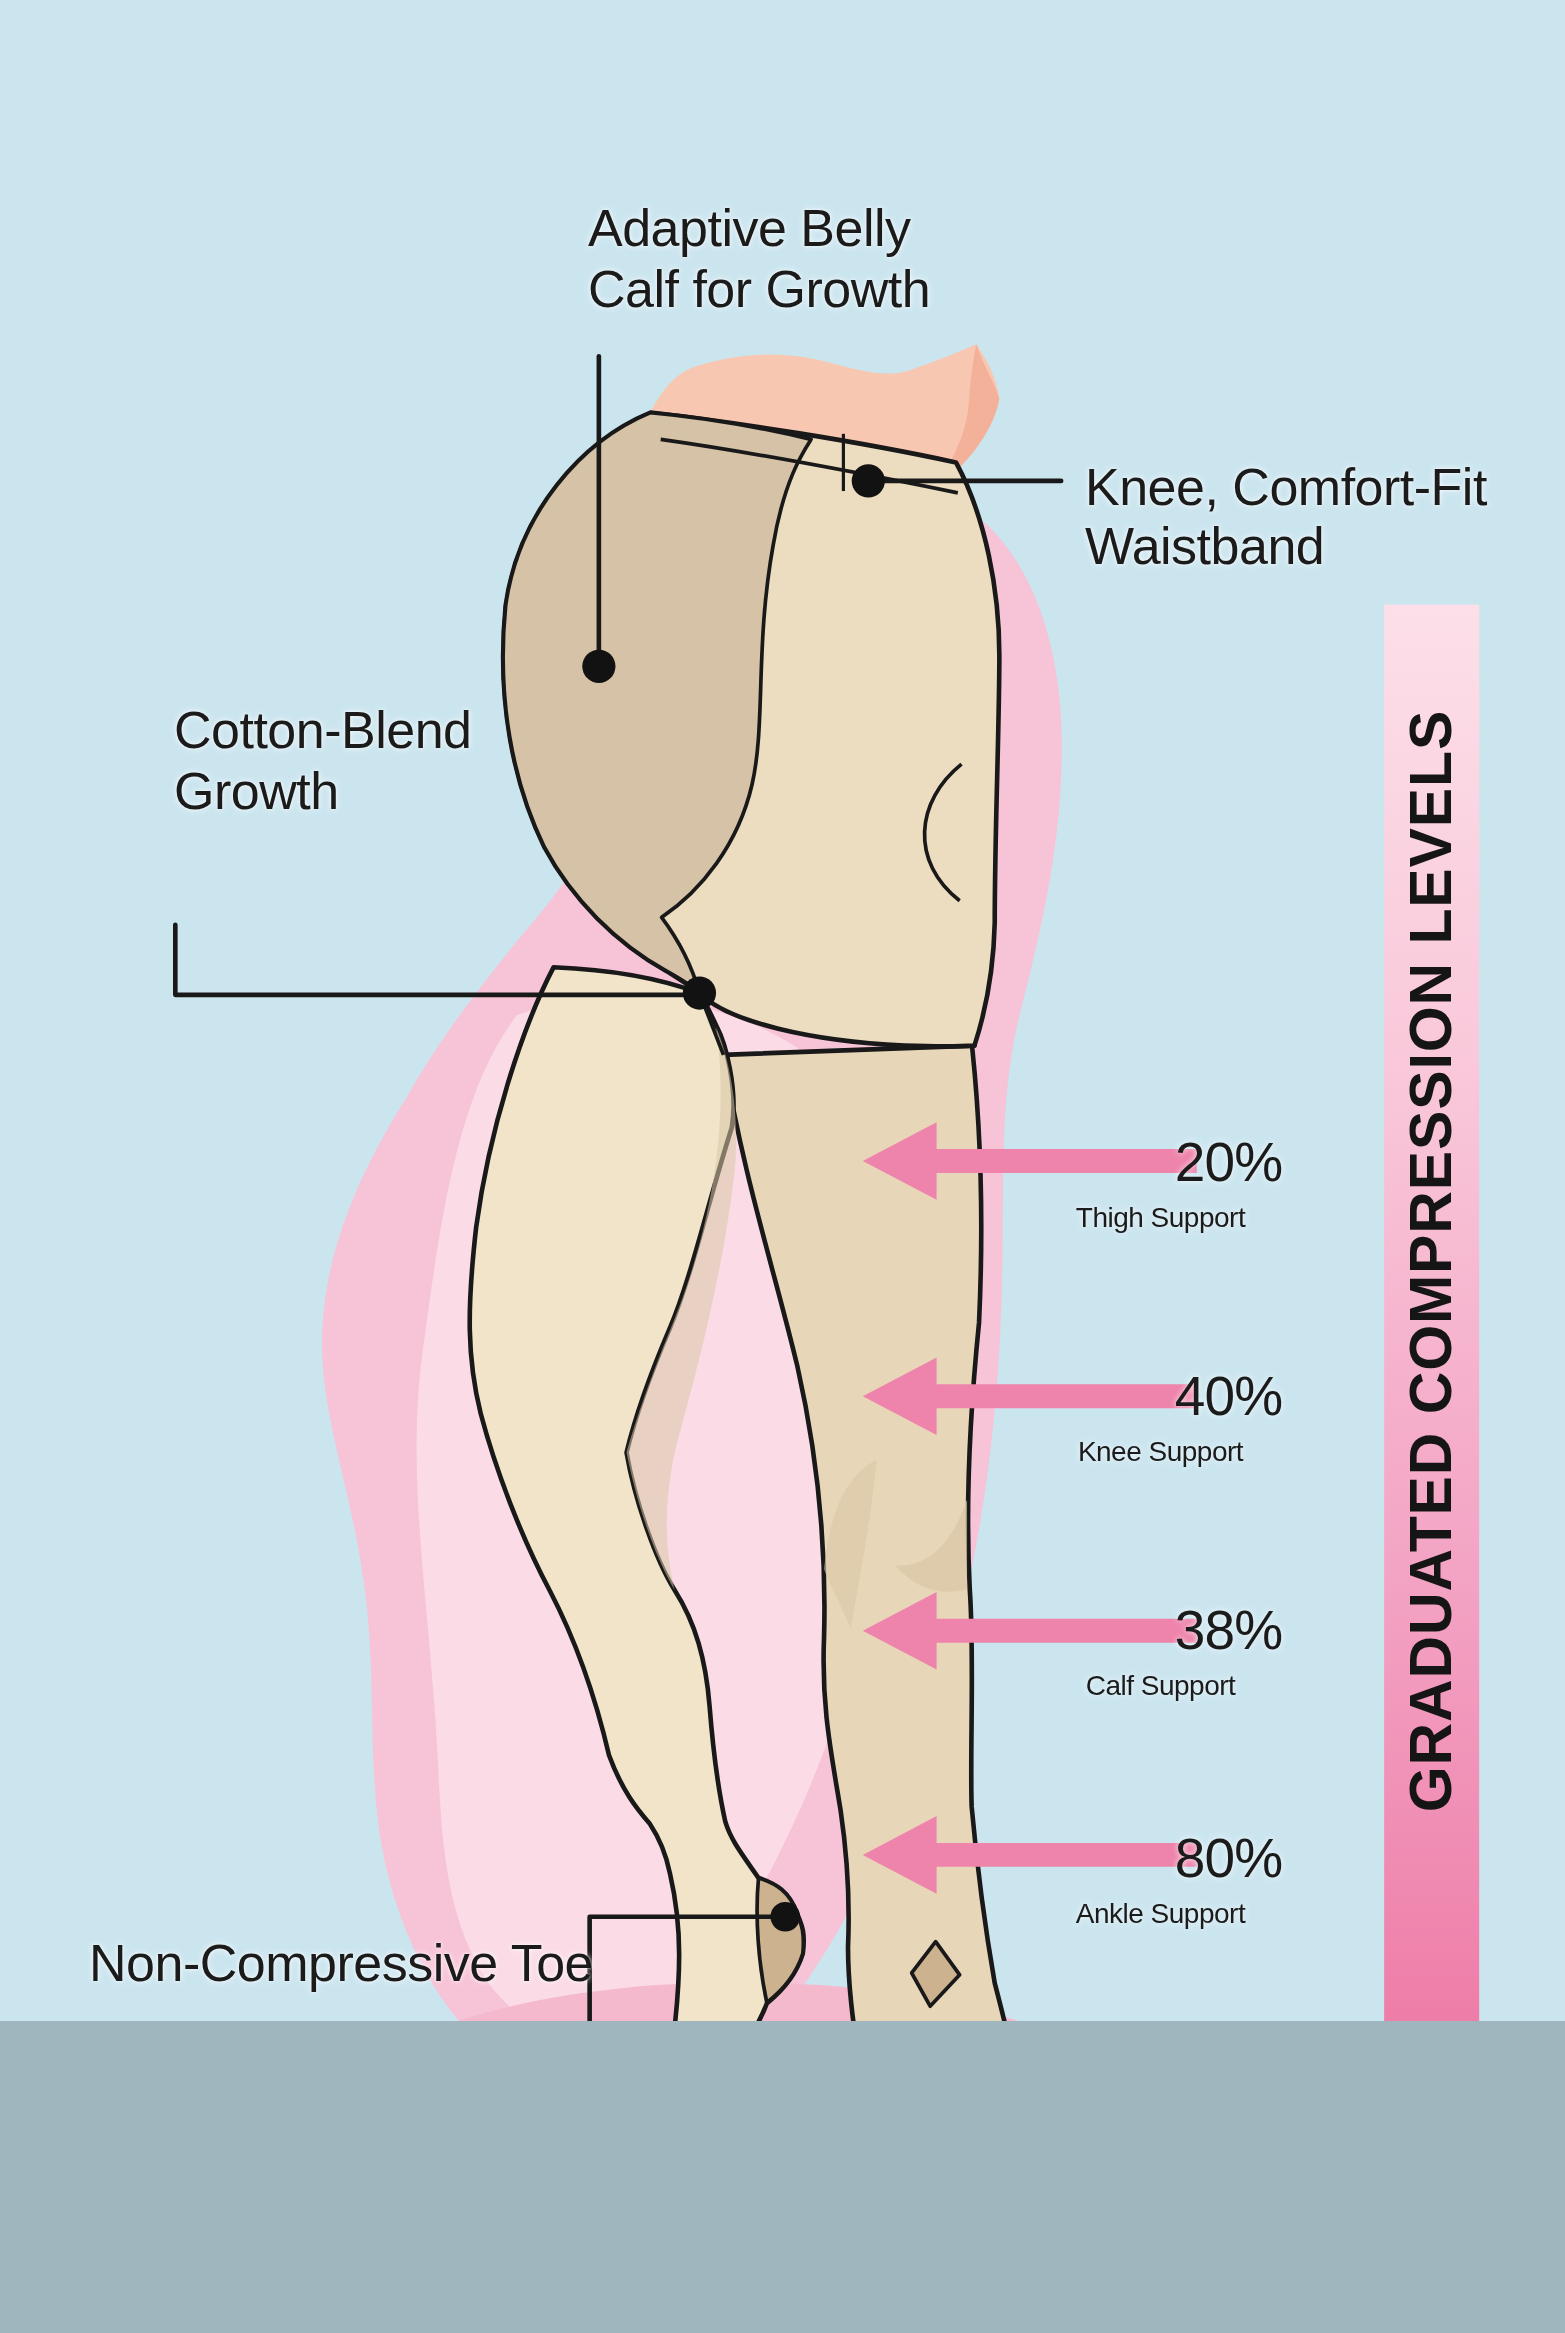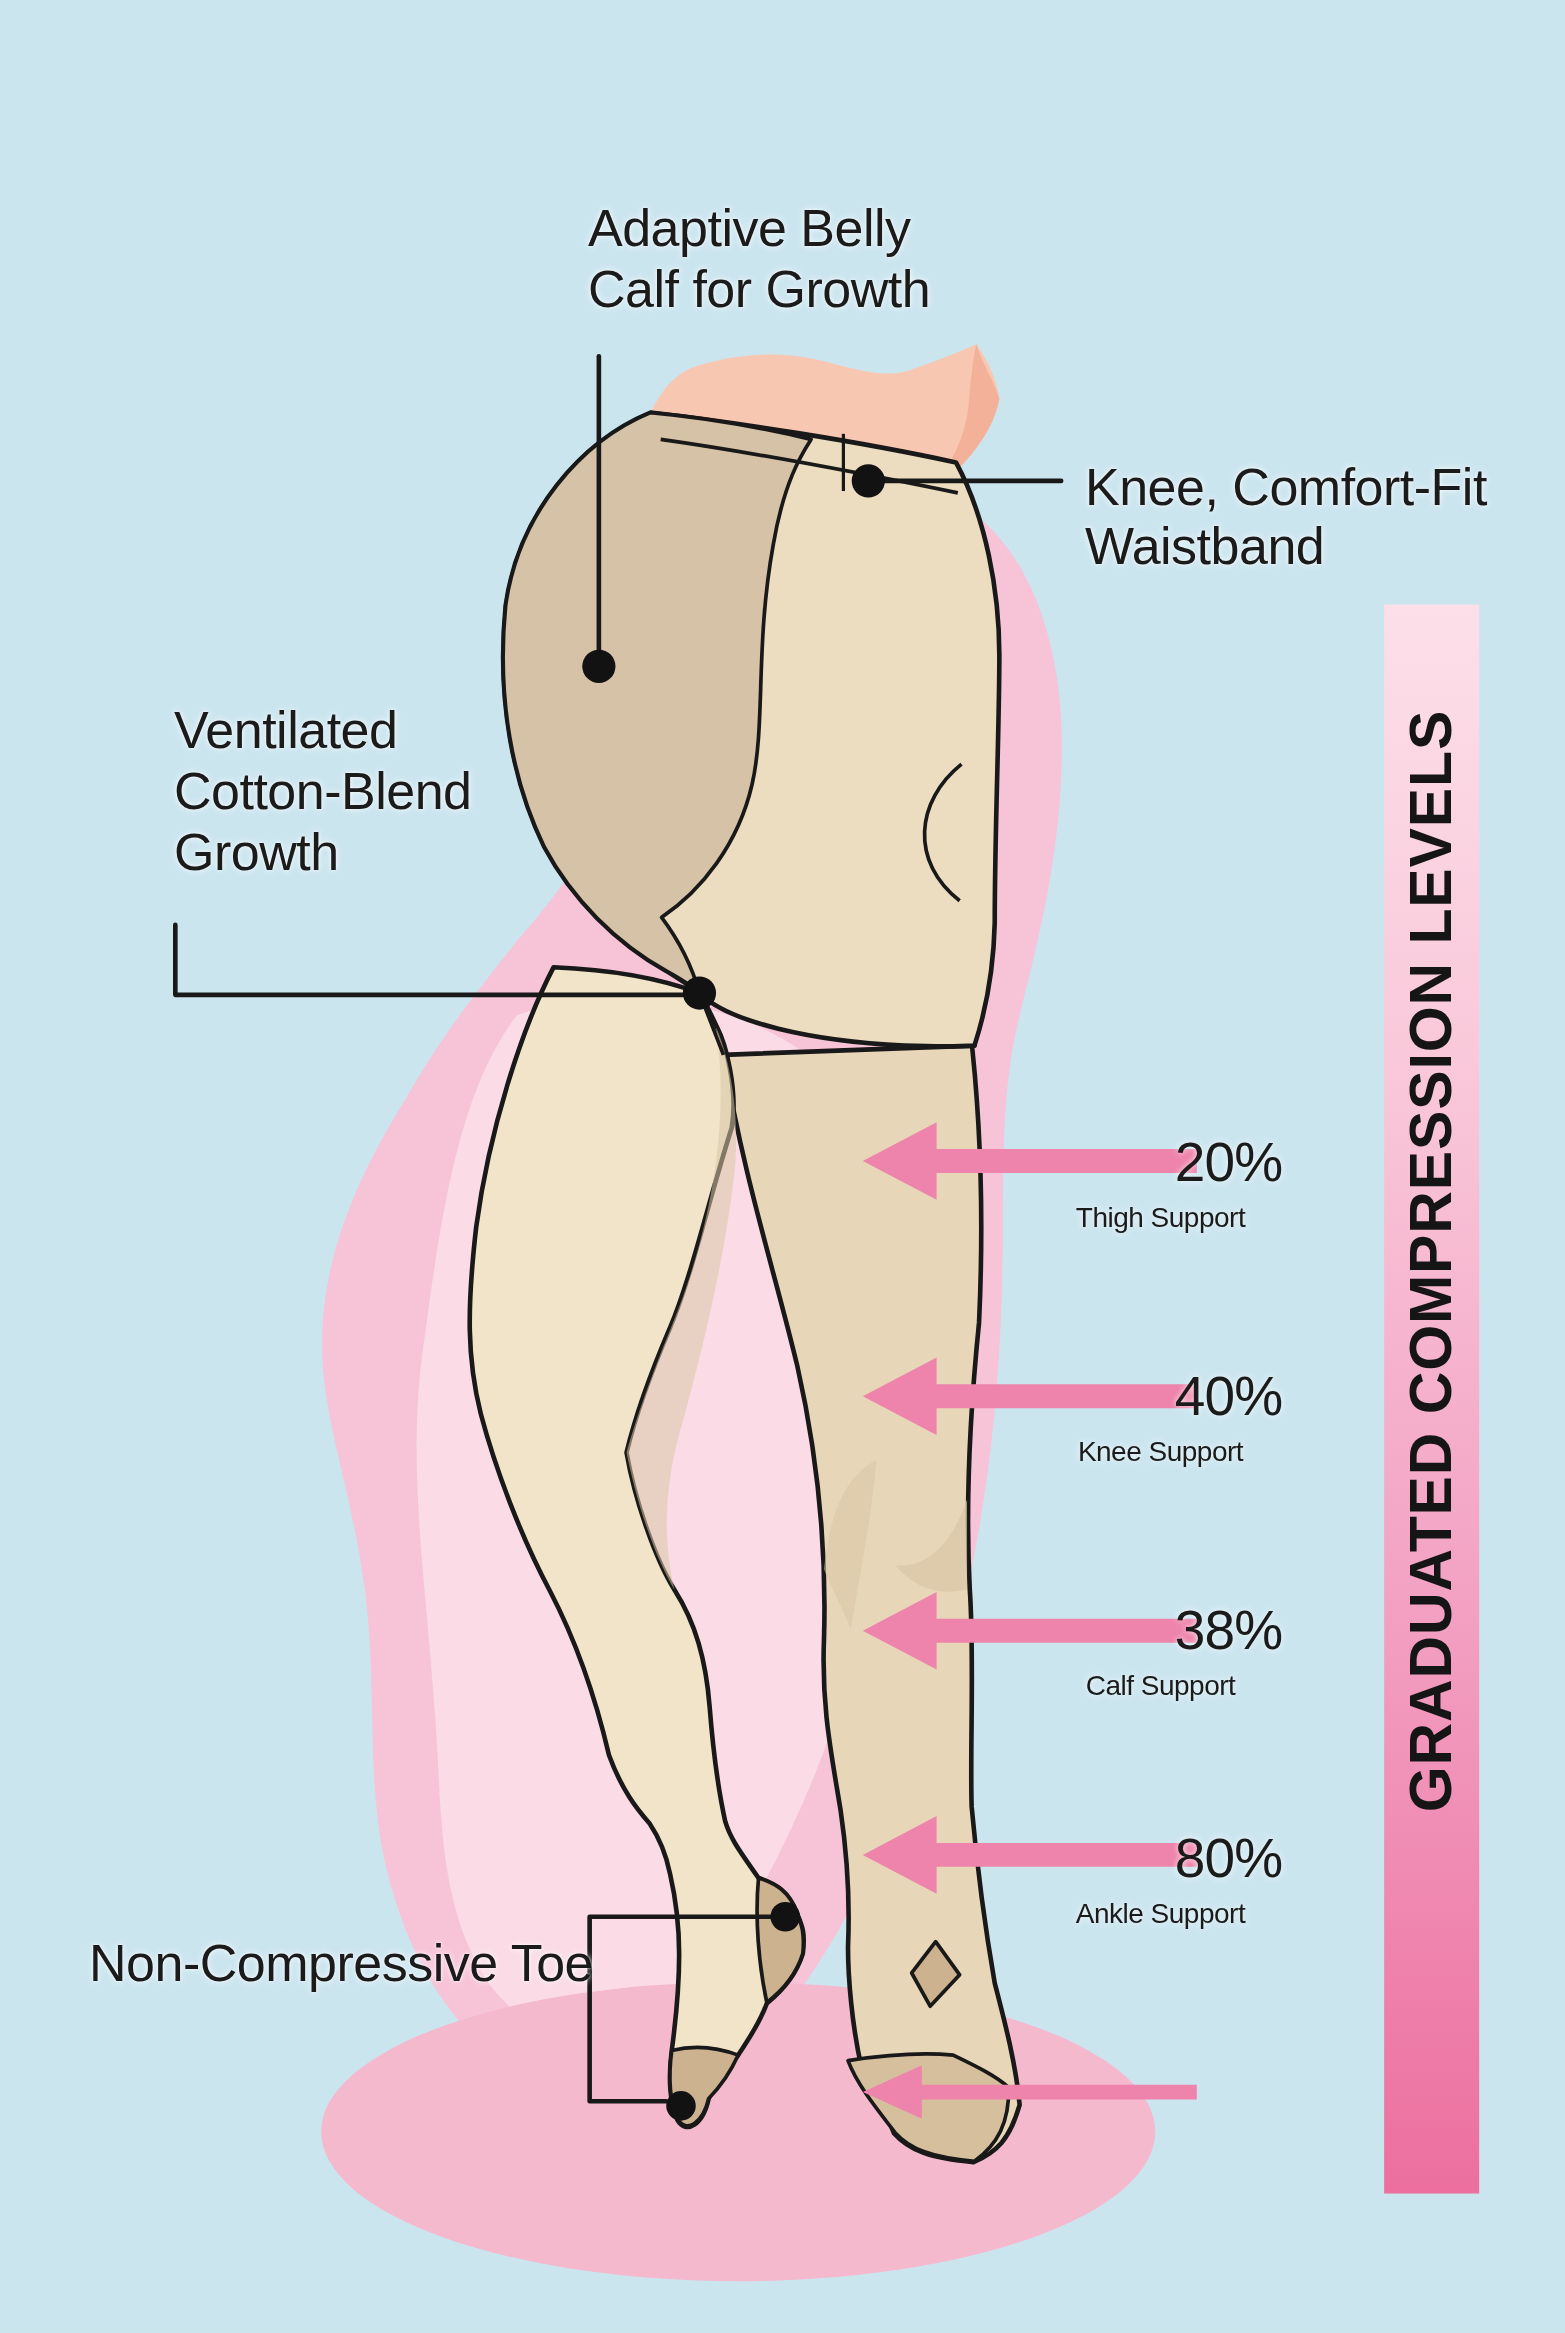--- a/index.html
+++ b/index.html
@@ -1,17 +1,17 @@
 <!DOCTYPE html>
 <html style="font-size:14.8px"><head>
 <meta charset="utf-8">
 <style>
   html,body{margin:0;padding:0;background:#9fb6bf;}
   #stage{
-    position:relative;width:1565px;height:2333px;overflow:hidden;
+    position:relative;width:1565px;height:2021px;overflow:hidden;
     background:#cbe5ef;
     font-family:"Liberation Sans", sans-serif;
     color:#1b1b1b;
   }
   #stage svg.art{position:absolute;left:0;top:0;width:1565px;height:2333px;display:block;}
   .lbl{
     position:absolute;
     font-weight:500;
     font-size:52px;
     line-height:61px;
@@ -257,21 +257,20 @@
     <div>Adaptive Belly</div>
     <div>Calf for Growth</div>
   </div>
 
   <div class="lbl lbl-waistband">
     <div>Knee, Comfort-Fit</div>
     <div>Waistband</div>
   </div>
 
   <div class="lbl lbl-gusset">
-    <div>Ventilated</div>
     <div>Cotton-Blend</div>
     <div>Growth</div>
   </div>
 
   <div class="lbl lbl-toeheel">
     <div>Non-Compressive Toe</div>
   </div>
 
   <div class="comp-row row-1">
     <div class="pct">20%</div>

